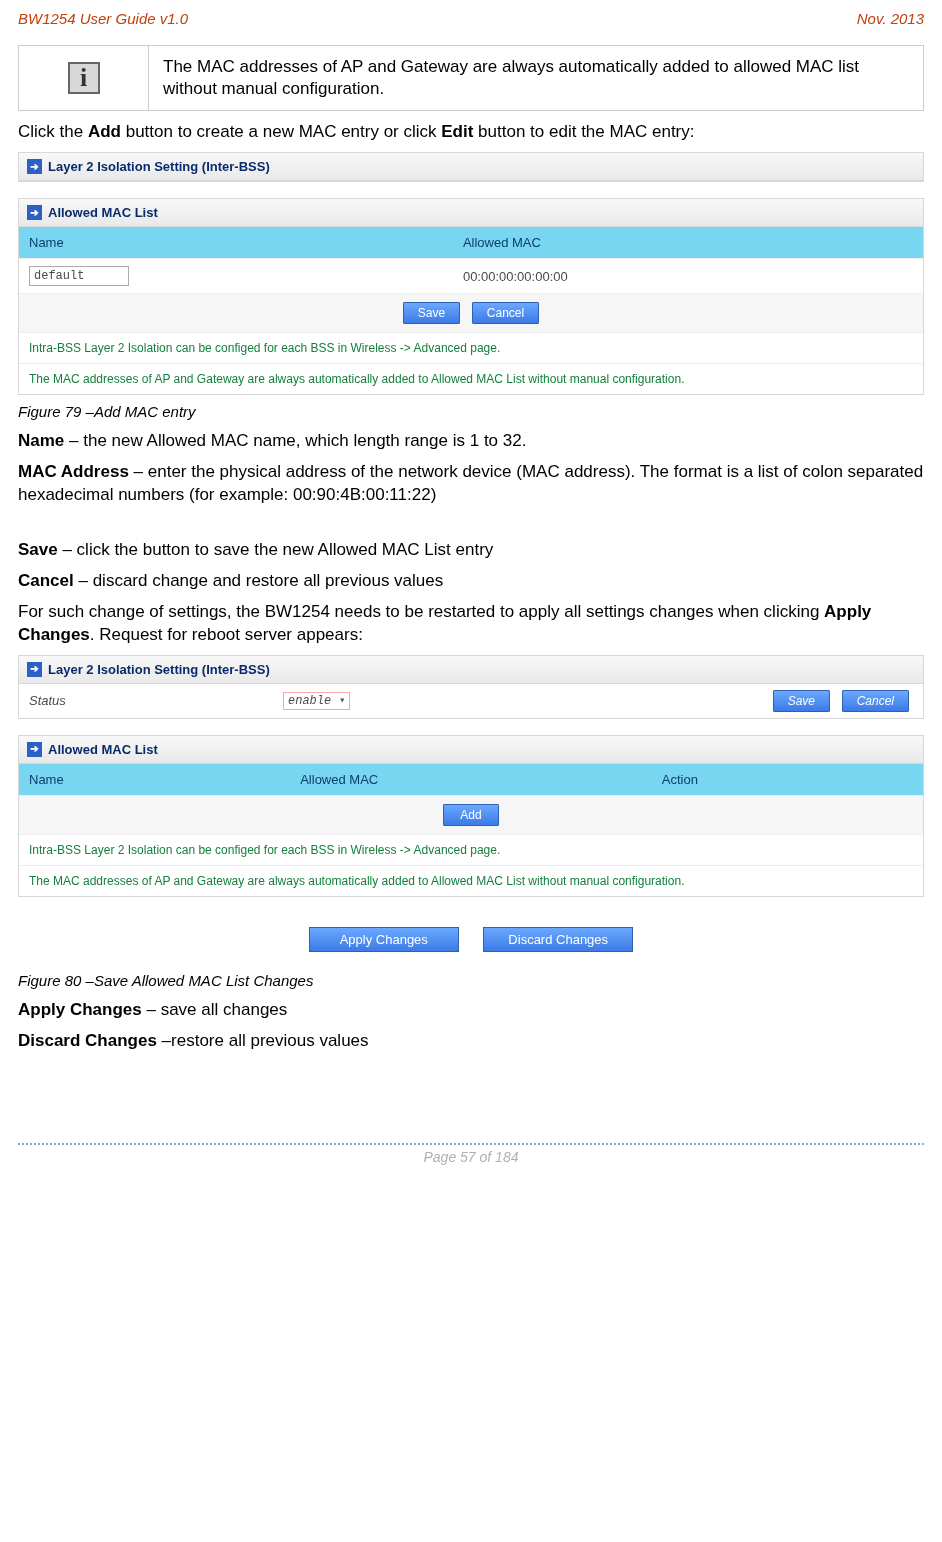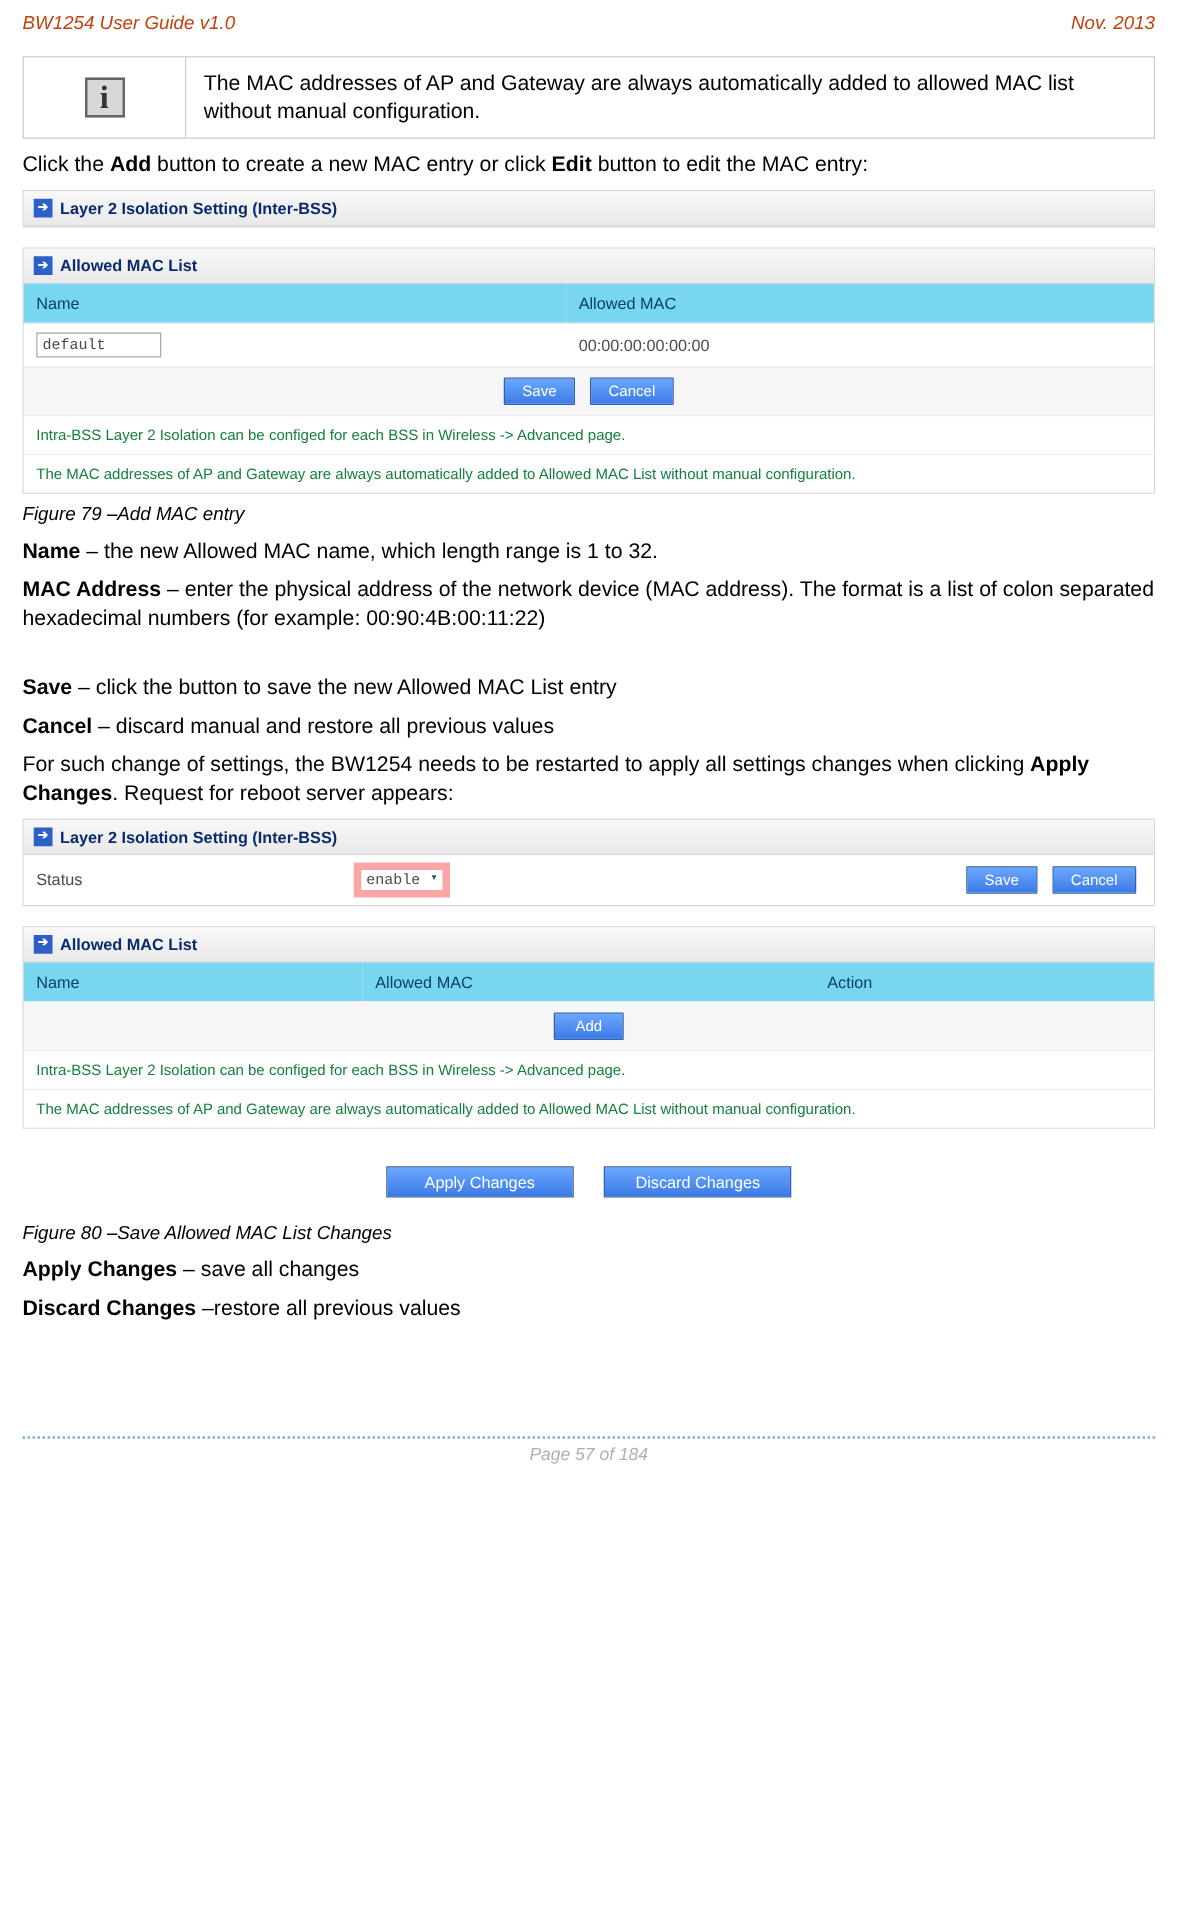--- a/index.html
+++ b/index.html
@@ -143,26 +143,27 @@
       border-top: 1px solid #eee;
     }
     .status-row {
       display: flex;
       align-items: center;
       padding: 6px 10px;
       gap: 14px;
       color: #4a4a4a;
       font-size: 13px;
       background: #fff;
+      font-style: italic;
     }
     .status-label { flex: 0 0 240px; }
     .select-like {
       font-family: "Courier New", monospace;
       font-size: 12px;
-      border: 6px solid #fca5a5;
+      border: 1px solid #fca5a5;
       padding: 1px 18px 1px 4px;
       position: relative;
       display: inline-block;
       background: #fff;
     }
     .select-like::after {
       content: "▾";
       position: absolute;
       right: 4px;
       top: 1px;
@@ -260,21 +261,21 @@
   <span class="bold u">MAC Address</span><span> – enter the physical address of the network device (MAC address). The format is a list of colon separated hexadecimal numbers (for example: 00:90:4B:00:11:22)</span>
 </p>
 
 <div class="spacer-md"></div>
 
 <p class="body-text">
   <span class="bold">Save</span><span> – click the button to save the new Allowed MAC List entry</span>
 </p>
 
 <p class="body-text">
-  <span class="bold">Cancel</span><span> – discard manual and restore all previous values</span>
+  <span class="bold">Cancel</span><span> – discard change and restore all previous values</span>
 </p>
 
 <p class="body-text">
   <span>For such change of settings, the BW1254 needs to be restarted to apply all settings changes when clicking </span><span class="bold">Apply Changes</span><span>. Request for reboot server appears:</span>
 </p>
 
 <div class="panel">
   <div class="panel-header">
     <span class="arrow-icon">➔</span>
     <span>Layer 2 Isolation Setting (Inter-BSS)</span>

